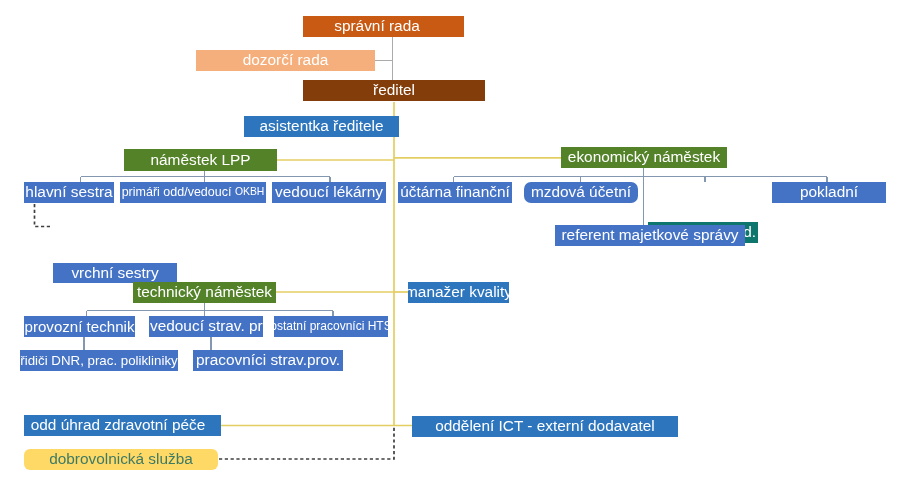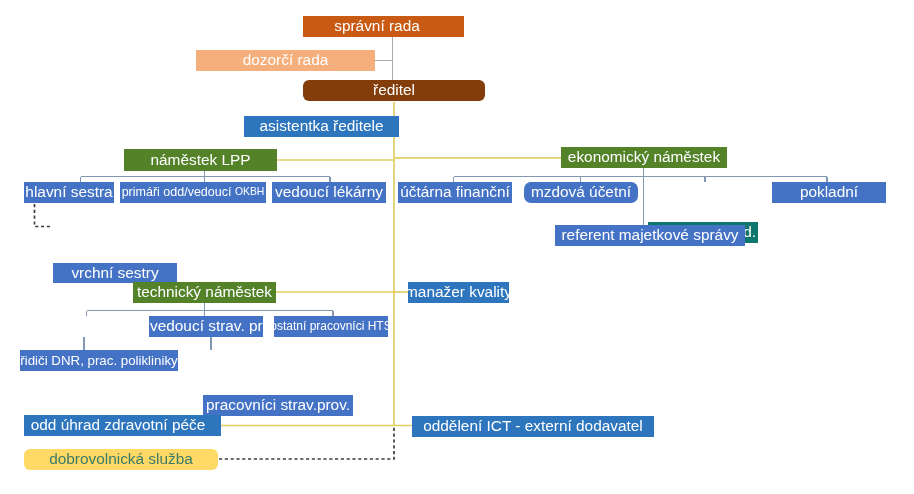--- a/index.html
+++ b/index.html
@@ -48,21 +48,21 @@
   </svg>
 
   <div class="box" style="left:303px;top:16px;width:161px;height:21px;background:#C85A13;padding-right:13px;">
     <span>správní rada</span>
   </div>
 
   <div class="box" style="left:196px;top:50px;width:179px;height:21px;background:#F5AF7C;">
     <span>dozorčí rada</span>
   </div>
 
-  <div class="box" style="left:303px;top:80px;width:182px;height:21px;background:#833D0B;border-radius:6px;">
+  <div class="box" style="left:303px;top:80px;width:182px;height:21px;background:#833D0B;">
     <span>ředitel</span>
   </div>
 
   <div class="box" style="left:244px;top:116px;width:155px;height:21px;background:#2D75BC;">
     <span>asistentka ředitele</span>
   </div>
 
   <div class="box" style="left:124px;top:149px;width:153px;height:22px;background:#538229;">
     <span>náměstek LPP</span>
   </div>
@@ -108,42 +108,45 @@
   </div>
 
   <div class="box" style="left:133px;top:282px;width:143px;height:21px;background:#538229;">
     <span>technický náměstek</span>
   </div>
 
   <div class="box" style="left:408px;top:282px;width:101px;height:21px;background:#2D75BC;">
     <span>manažer kvality</span>
   </div>
 
+  <div class="box" style="left:24px;top:316px;width:111px;height:21px;background:#4472C4;font-size:15.1px;">
+    <span>provozní technik</span>
+  </div>
 
   <div class="box" style="left:149px;top:316px;width:114px;height:21px;background:#4472C4;justify-content:flex-start;padding-left:1px;">
     <span>vedoucí strav. provozu</span>
   </div>
 
   <div class="box" style="left:274px;top:316px;width:114px;height:21px;background:#4472C4;font-size:12px;">
     <span>ostatní pracovníci HTS</span>
   </div>
 
   <div class="box" style="left:20px;top:350px;width:158px;height:21px;background:#4472C4;font-size:13.3px;">
     <span>řidiči DNR, prac. polikliniky</span>
   </div>
 
-  <div class="box" style="left:203px;top:350px;width:150px;height:21px;background:#4472C4;margin-top:45px;">
+  <div class="box" style="left:193px;top:350px;width:150px;height:21px;background:#4472C4;">
     <span>pracovníci strav.prov.</span>
   </div>
 
   <div class="box" style="left:24px;top:415px;width:197px;height:21px;background:#2D75BC;padding-right:9px;">
     <span>odd úhrad zdravotní péče</span>
   </div>
 
   <div class="box" style="left:24px;top:449px;width:194px;height:21px;background:#FFD966;color:#3C7A66;border-radius:6px;">
     <span>dobrovolnická služba</span>
   </div>
 
-  <div class="box" style="left:412px;top:416px;width:242px;height:21px;background:#2D75BC;text-align:center;">
+  <div class="box" style="left:412px;top:416px;width:266px;height:21px;background:#2D75BC;text-align:center;">
     <span>oddělení ICT - externí dodavatel</span>
   </div>
 
 </div>
 
 </body></html>

